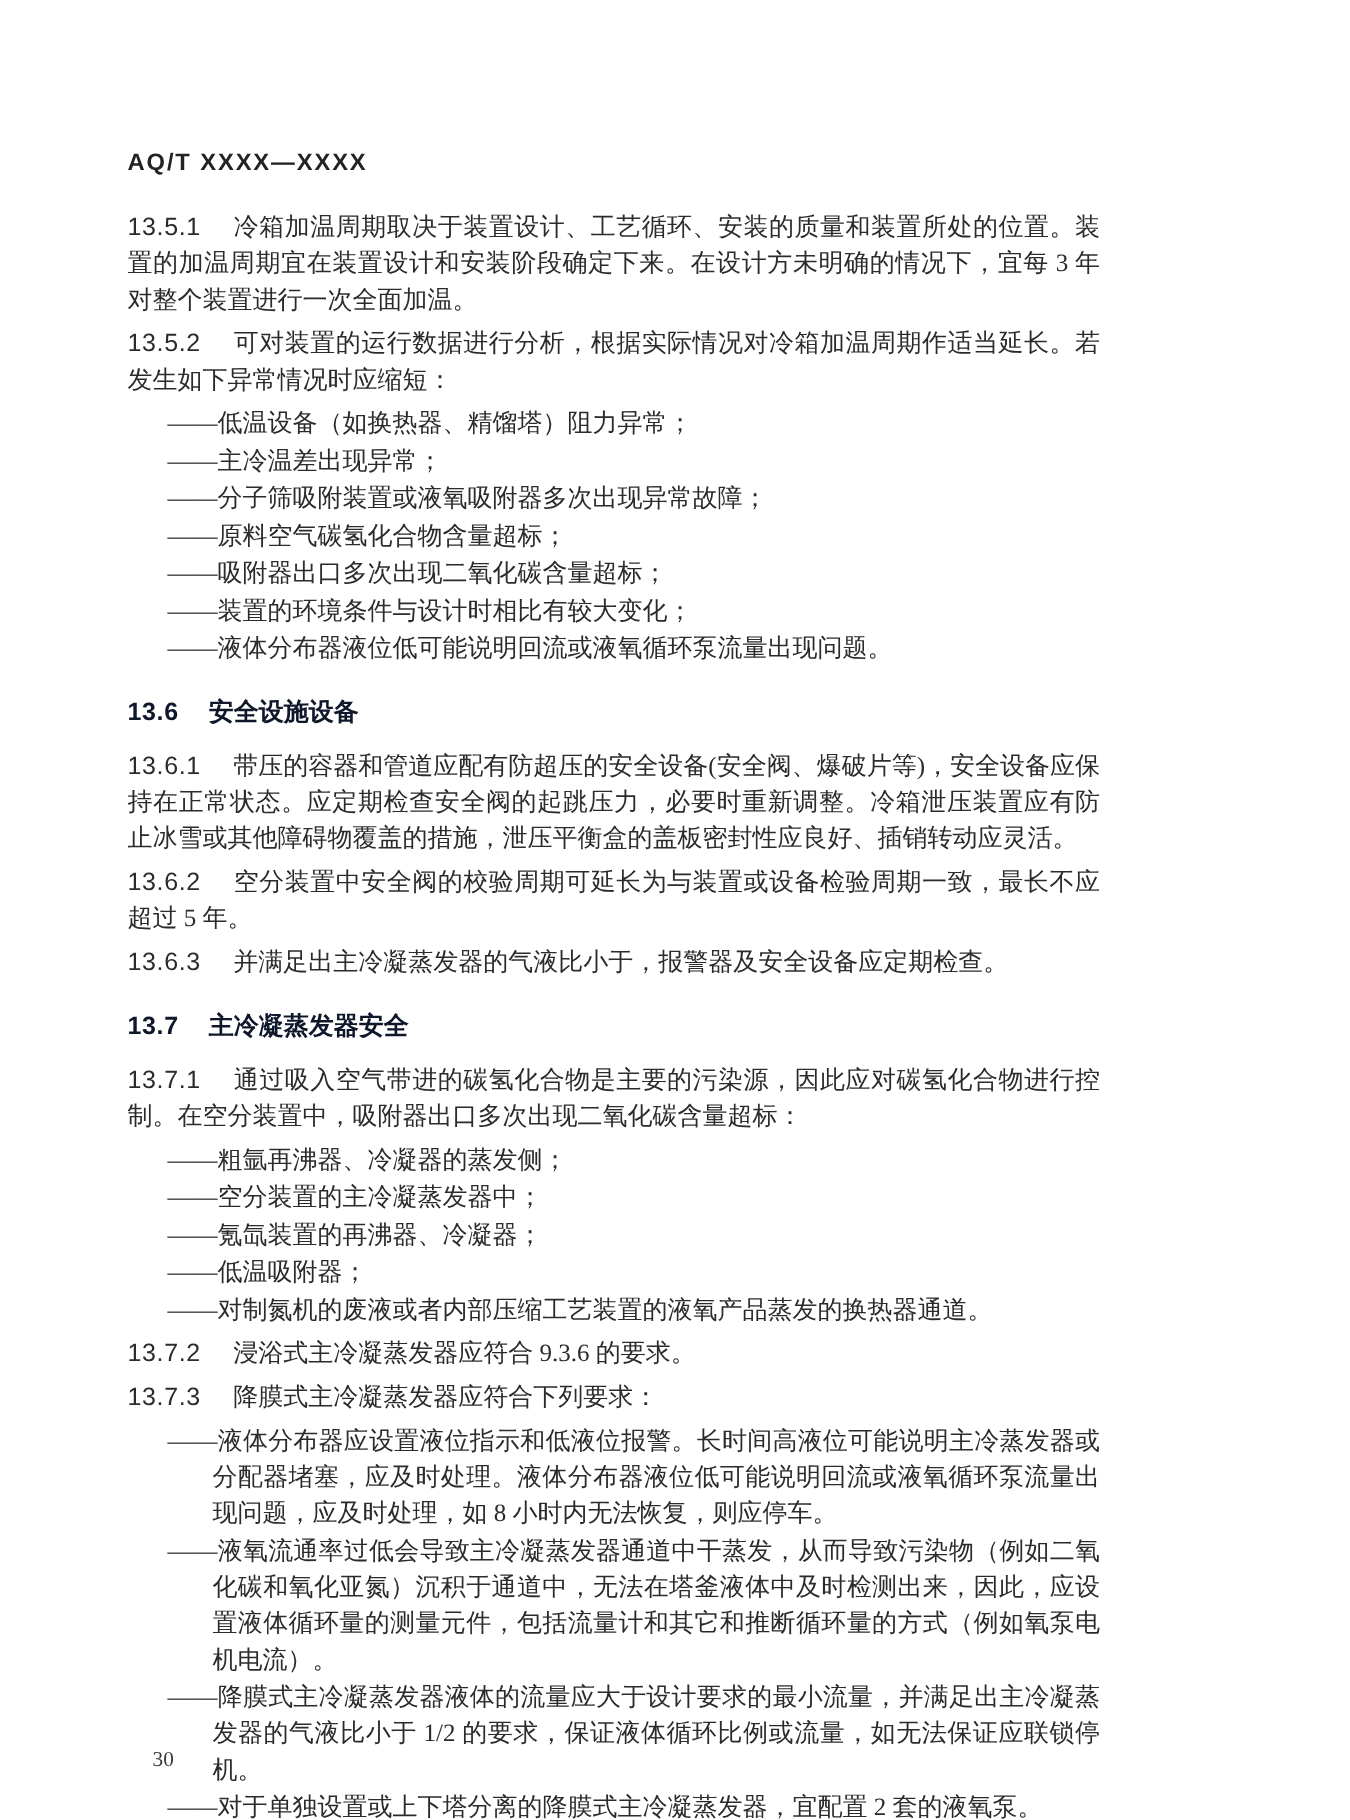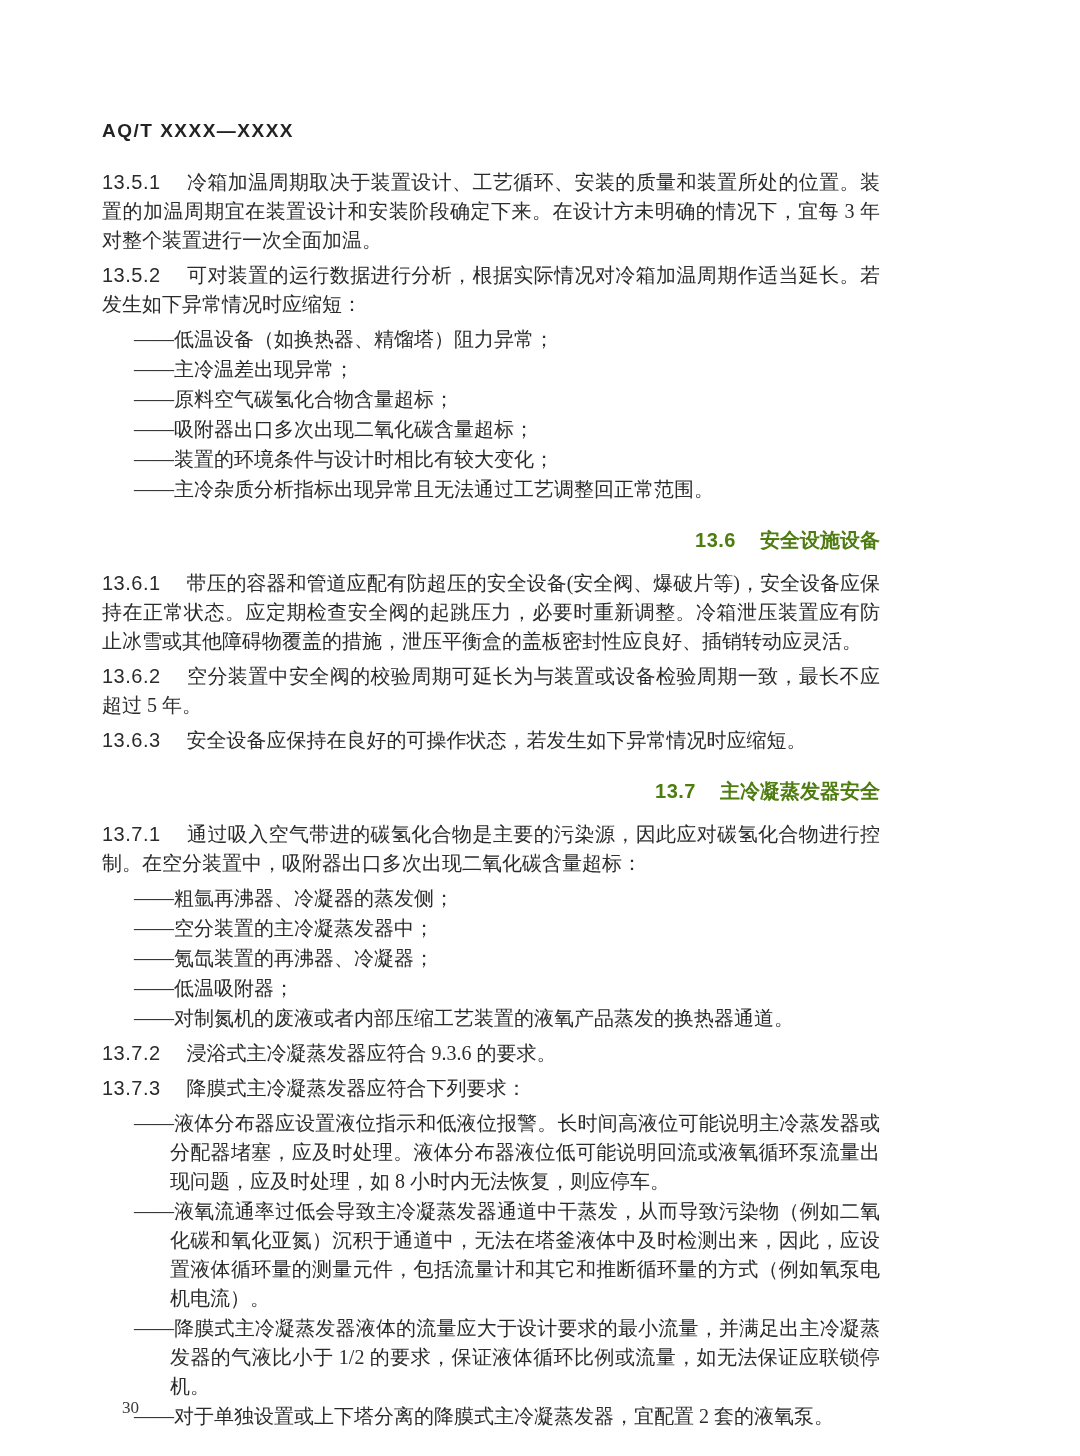--- a/index.html
+++ b/index.html
@@ -30,23 +30,23 @@
   .block {
     font-size: 20px;
     line-height: 29px;
     text-align: justify;
     margin: 0;
   }
   .block--clause { margin: 6px 0; }
   .block--heading {
     font-family: "Liberation Sans", "DejaVu Sans", sans-serif;
     font-weight: 700;
-    color: #4d7c0f;
+    color: #0f172a;
     margin: 22px 0 14px 0;
-    text-align: right;
+    text-align: left;
   }
   .block--dash {
     margin: 1px 0 1px 32px;
     padding-left: 36px;
     text-indent: -36px;
   }
   .num {
     font-family: "Liberation Sans", "DejaVu Sans", sans-serif;
     letter-spacing: 0.5px;
     margin-right: 26px;
@@ -66,28 +66,29 @@
 <body>
 
 <div class="page">
   <div class="doc-header">AQ/T XXXX—XXXX</div>
 
   <div id="content">
       <p class="block block--clause"><span class="num">13.5.1</span><span>冷箱加温周期取决于装置设计、工艺循环、安装的质量和装置所处的位置。装置的加温周期宜在装置设计和安装阶段确定下来。在设计方未明确的情况下，宜每 3 年对整个装置进行一次全面加温。</span></p>
       <p class="block block--clause"><span class="num">13.5.2</span><span>可对装置的运行数据进行分析，根据实际情况对冷箱加温周期作适当延长。若发生如下异常情况时应缩短：</span></p>
       <p class="block block--dash"><span>——低温设备（如换热器、精馏塔）阻力异常；</span></p>
       <p class="block block--dash"><span>——主冷温差出现异常；</span></p>
+      <p class="block block--dash"><span>——分子筛吸附装置或液氧吸附器多次出现异常故障；</span></p>
       <p class="block block--dash"><span>——原料空气碳氢化合物含量超标；</span></p>
       <p class="block block--dash"><span>——吸附器出口多次出现二氧化碳含量超标；</span></p>
       <p class="block block--dash"><span>——装置的环境条件与设计时相比有较大变化；</span></p>
-      <p class="block block--dash"><span>——主冷杂质分析指标出现异常且无法通过工艺调整回正常范围。</span></p>
+      <p class="block block--dash"><span>——液体分布器液位低可能说明回流或液氧循环泵流量出现问题。</span></p>
       <p class="block block--heading"><span class="num">13.6</span><span>安全设施设备</span></p>
       <p class="block block--clause"><span class="num">13.6.1</span><span>带压的容器和管道应配有防超压的安全设备(安全阀、爆破片等)，安全设备应保持在正常状态。应定期检查安全阀的起跳压力，必要时重新调整。冷箱泄压装置应有防止冰雪或其他障碍物覆盖的措施，泄压平衡盒的盖板密封性应良好、插销转动应灵活。</span></p>
       <p class="block block--clause"><span class="num">13.6.2</span><span>空分装置中安全阀的校验周期可延长为与装置或设备检验周期一致，最长不应超过 5 年。</span></p>
-      <p class="block block--clause"><span class="num">13.6.3</span><span>安全设备应保持在良好的可操作状态，若发生如下异常情况时应缩短。</span></p>
+      <p class="block block--clause"><span class="num">13.6.3</span><span>并满足出主冷凝蒸发器的气液比小于，报警器及安全设备应定期检查。</span></p>
       <p class="block block--heading"><span class="num">13.7</span><span>主冷凝蒸发器安全</span></p>
       <p class="block block--clause"><span class="num">13.7.1</span><span>通过吸入空气带进的碳氢化合物是主要的污染源，因此应对碳氢化合物进行控制。在空分装置中，吸附器出口多次出现二氧化碳含量超标：</span></p>
       <p class="block block--dash"><span>——粗氩再沸器、冷凝器的蒸发侧；</span></p>
       <p class="block block--dash"><span>——空分装置的主冷凝蒸发器中；</span></p>
       <p class="block block--dash"><span>——氪氙装置的再沸器、冷凝器；</span></p>
       <p class="block block--dash"><span>——低温吸附器；</span></p>
       <p class="block block--dash"><span>——对制氮机的废液或者内部压缩工艺装置的液氧产品蒸发的换热器通道。</span></p>
       <p class="block block--clause"><span class="num">13.7.2</span><span>浸浴式主冷凝蒸发器应符合 9.3.6 的要求。</span></p>
       <p class="block block--clause"><span class="num">13.7.3</span><span>降膜式主冷凝蒸发器应符合下列要求：</span></p>
       <p class="block block--dash"><span>——液体分布器应设置液位指示和低液位报警。长时间高液位可能说明主冷蒸发器或分配器堵塞，应及时处理。液体分布器液位低可能说明回流或液氧循环泵流量出现问题，应及时处理，如 8 小时内无法恢复，则应停车。</span></p>

